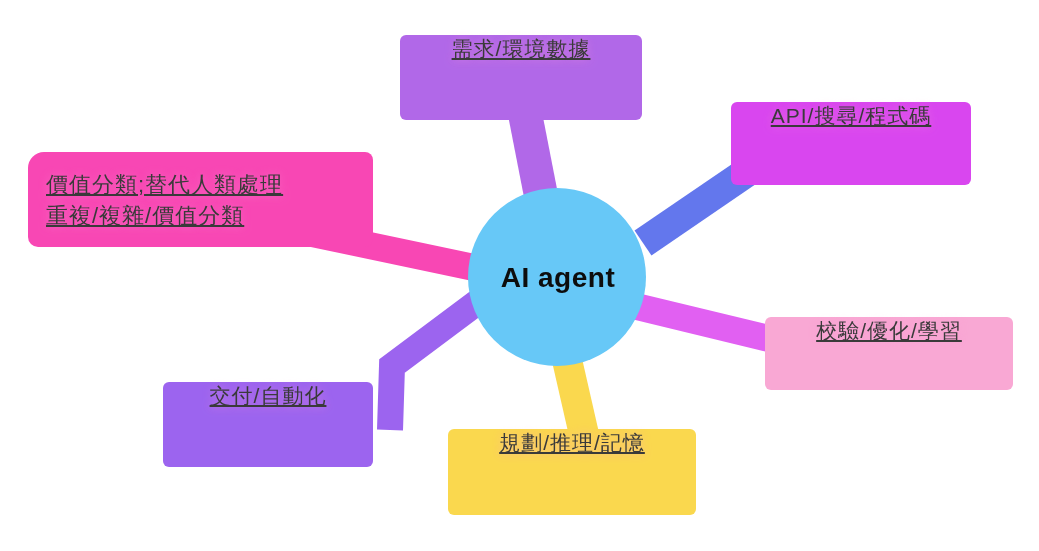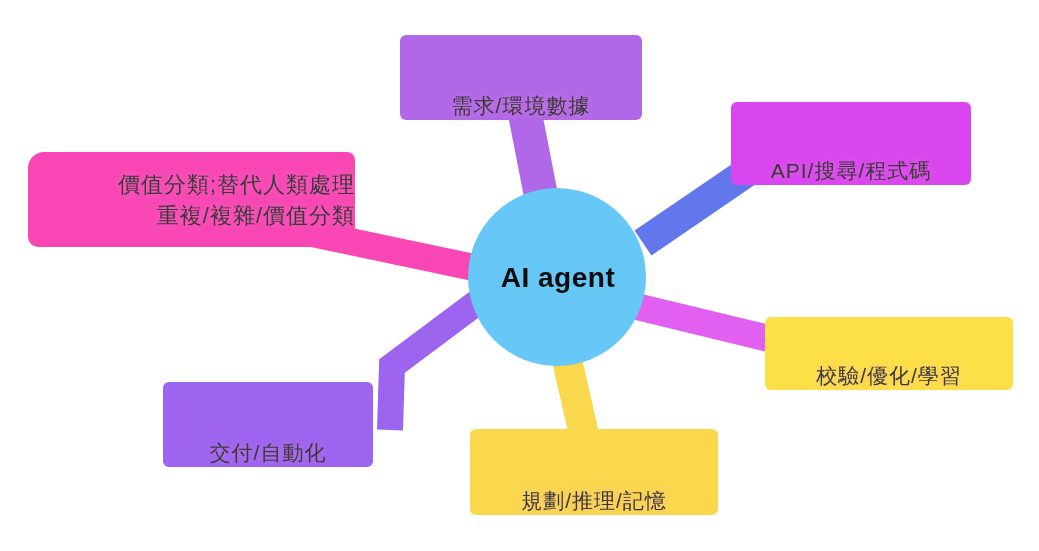--- a/index.html
+++ b/index.html
@@ -17,28 +17,29 @@
   }
   svg.links {
     position: absolute;
     left: 0; top: 0;
     width: 1039px;
     height: 551px;
   }
   .node {
     position: absolute;
     display: flex;
-    align-items: flex-end;
+    align-items: flex-start;
     justify-content: center;
     text-align: center;
     color: #3a3a3a;
     font-size: 21px;
     letter-spacing: 1px;
     border-radius: 6px;
     text-shadow: 0 0 10px rgba(255, 150, 215, 0.45);
+    text-decoration: underline;
   }
   .node.multiline {
     flex-direction: column;
     line-height: 31px;
     border-radius: 16px 8px 8px 10px;
     font-size: 22px;
   }
   .center-label {
     position: absolute;
     left: 469px;
@@ -51,21 +52,21 @@
     font-size: 28px;
     font-weight: bold;
     color: #0d0d0d;
     letter-spacing: 0.5px;
   }
   #node-needs    { left: 400px; top:  35px; width: 242px; height: 85px; }
   #node-api      { left: 731px; top: 102px; width: 240px; height: 83px; }
   #node-value    { left:  28px; top: 152px; width: 327px; height: 95px; }
   #node-verify   { left: 765px; top: 317px; width: 248px; height: 73px; }
   #node-delivery { left: 163px; top: 361px; width: 210px; height: 85px; margin-top: 21px; }
-  #node-planning { left: 470px; top: 429px; width: 248px; height: 86px; }
+  #node-planning { left: 448px; top: 429px; width: 248px; height: 86px; }
 </style>
 </head>
 <body>
 
 <div class="canvas">
 
   <svg class="links" viewBox="0 0 1039 551">
     <line x1="520" y1="88" x2="552" y2="252" stroke-width="34" stroke="#b168e8"></line>
     <line x1="782" y1="148" x2="643" y2="243" stroke-width="30" stroke="#6377ed"></line>
     <line x1="310" y1="233" x2="500" y2="273" stroke-width="27" stroke="#f847b4"></line>
@@ -76,26 +77,26 @@
   </svg>
 
   <div class="node" id="node-needs" style="background: rgb(177, 104, 232);">
     <span>需求/環境數據</span>
   </div>
 
   <div class="node" id="node-api" style="background: #d946ef;">
     <span>API/搜尋/程式碼</span>
   </div>
 
-  <div class="node multiline" id="node-value" style="background: rgb(248, 71, 180);">
+  <div class="node multiline" id="node-value" style="background: rgb(248, 71, 180); padding-left: 18px;">
     <span>價值分類;替代人類處理</span>
     <span>重複/複雜/價值分類</span>
   </div>
 
-  <div class="node" id="node-verify" style="background: #fde047;">
+  <div class="node" id="node-verify" style="background: #f9a8d4;">
     <span>校驗/優化/學習</span>
   </div>
 
   <div class="node" id="node-delivery" style="background: rgb(156, 100, 239);">
     <span>交付/自動化</span>
   </div>
 
   <div class="node" id="node-planning" style="background: rgb(250, 216, 78);">
     <span>規劃/推理/記憶</span>
   </div>

